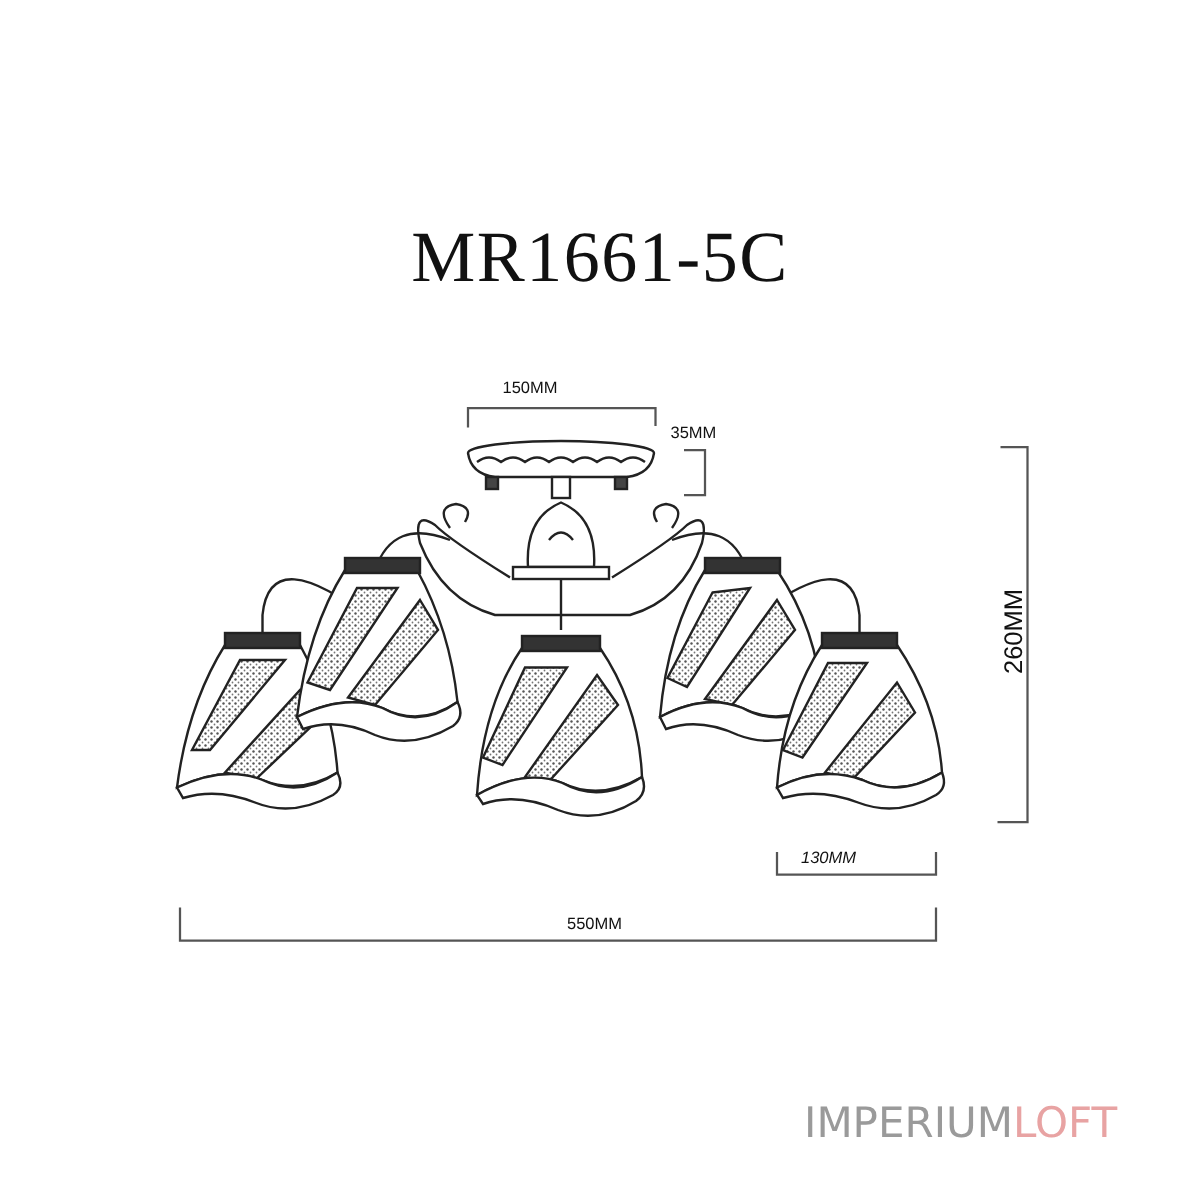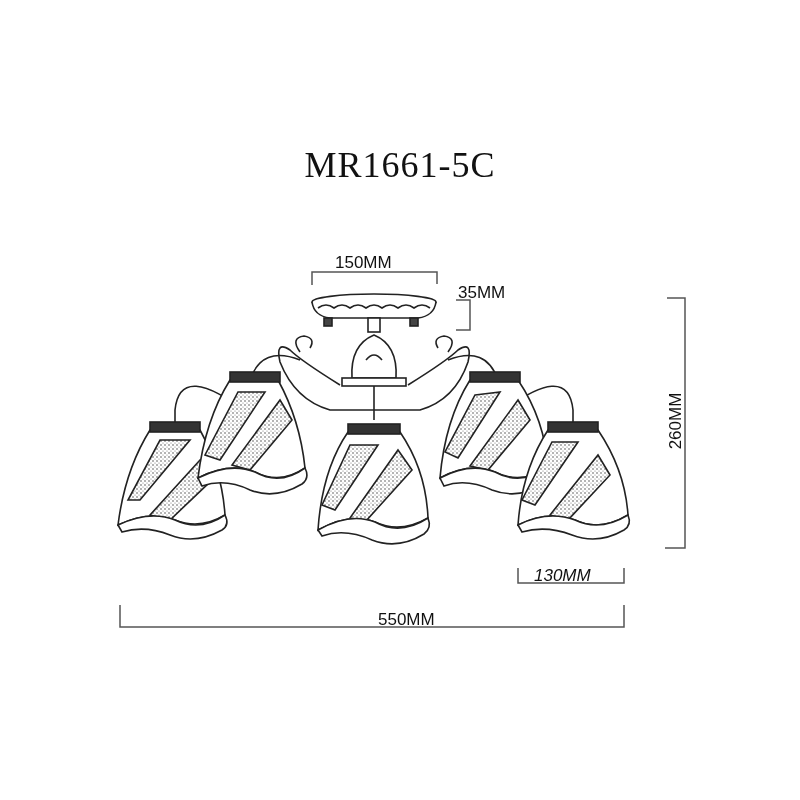--- a/index.html
+++ b/index.html
@@ -1,18 +1,18 @@
 <!DOCTYPE html>
 <html><head>
 <meta charset="utf-8">
 <style>
   html,body{margin:0;padding:0;background:#fff;}
   #canvas{position:relative;width:800px;height:800px;background:#ffffff;overflow:hidden;font-family:"Liberation Sans",sans-serif;}
-  .title{position:absolute;left:0;width:800px;top:144px;text-align:center;font-family:"Liberation Serif","DejaVu Serif",serif;font-size:36px;color:#111;letter-spacing:1px;}
-  .dim{position:absolute;font-family:"Liberation Sans",sans-serif;font-size:17px;color:#111;white-space:nowrap;}
+  .title{position:absolute;left:0;width:800px;top:144px;text-align:center;font-family:"Liberation Serif","DejaVu Serif",serif;font-size:48px;color:#111;letter-spacing:1px;}
+  .dim{position:absolute;font-family:"Liberation Sans",sans-serif;font-size:11px;color:#111;white-space:nowrap;}
   .dim-v{position:absolute;font-family:"Liberation Sans",sans-serif;font-size:17px;color:#111;white-space:nowrap;transform:rotate(-90deg);transform-origin:center center;}
   svg{position:absolute;left:0;top:0;}
   .brand{position:absolute;left:536px;top:732px;font-family:"DejaVu Sans","Liberation Sans",sans-serif;font-size:28px;letter-spacing:0px;}
   .brand .a{color:#9a9a9a;}
   .brand .b{color:#e8a3a3;}
 </style>
 </head>
 <body>
 
 <div id="canvas">
@@ -99,19 +99,22 @@
         <path d="M548 430 Q522 470 518 525 Q548 510 575 520 Q600 532 628 515 Q625 470 598 430 Z"></path>
         <path d="M552 442 L578 442 L535 505 L522 500 Z" fill="url(#dots)"></path>
         <path d="M598 455 L610 475 L568 520 L550 515 Z" fill="url(#dots)"></path>
         <rect x="548" y="422" width="50" height="10" fill="#333"></rect>
         <path d="M518 525 Q548 510 575 520 Q600 532 628 515 Q632 525 624 530 Q598 545 572 535 Q546 525 522 532 Z"></path>
       </g>
     </g>
   </svg>
 
   <div class="dim" style="left:335px;top:253px;">150MM</div>
-  <div class="dim" style="left:458px;top:283px;">35MM</div>
+  <div class="dim" style="left:447px;top:283px;">35MM</div>
   <div class="dim-v" style="left:636px;top:411px;width:80px;text-align:center;">260MM</div>
   <div class="dim" style="left:534px;top:566px;font-style:italic;">130MM</div>
   <div class="dim" style="left:334px;top:610px;margin-left:44px;">550MM</div>
 
+  <div class="brand">
+    <span class="a">IMPERIUM</span><span class="b">LOFT</span>
+  </div>
 
 </div>
 
 </body></html>

